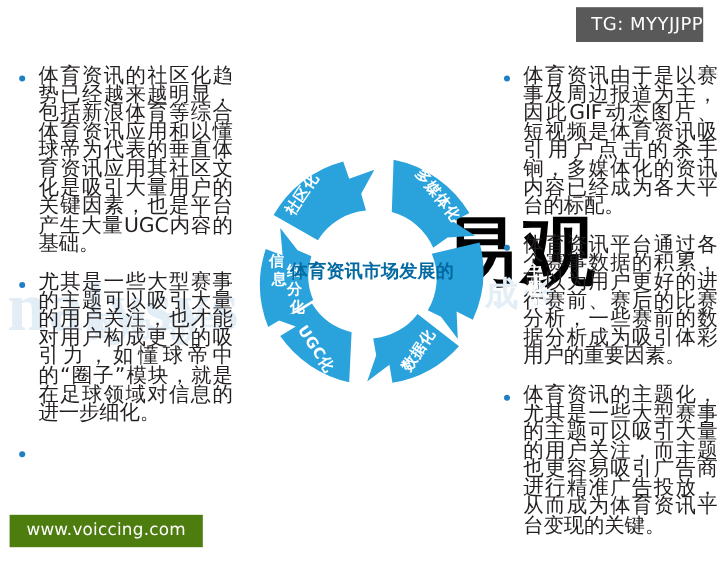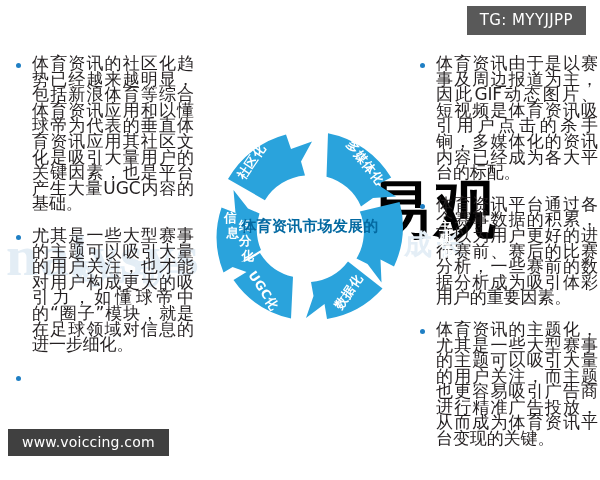--- a/index.html
+++ b/index.html
@@ -15,25 +15,25 @@
   .wm{position:absolute;color:#dfe9f2;font-weight:700;pointer-events:none;user-select:none;white-space:nowrap;}
   .wm-analysys{left:6px;top:222px;font-size:58px;letter-spacing:2px;color:#e3edf5;font-family:"Liberation Serif",serif;}
   .wm-yiguan{left:368px;top:168px;font-size:62px;color:#000000;letter-spacing:4px;}
   .wm-sub{left:72px;top:256px;font-size:24px;color:#e4eef6;letter-spacing:6px;}
   .wm-sub2{left:404px;top:226px;font-size:28px;color:#e4eef6;letter-spacing:5px;}
 
   
   .tag-tg{
     position:absolute;right:14px;top:6px;
     background:#595959;color:#ffffff;
-    font-size:15px;padding:5px 13px 6px 13px;letter-spacing:.4px;
+    font-size:15px;padding:5px 0 6px 13px;letter-spacing:.4px;
   }
   .tag-url{
     position:absolute;left:8px;bottom:24px;
-    background:#404040;color:#ffffff;
+    background:#4d7c0f;color:#ffffff;
     font-size:14px;padding:5px 14px 6px 14px;letter-spacing:.2px;
   }
 
   
   .col{position:absolute;width:182px;}
   .col-left{left:12px;top:56px;}
   .col-right{left:416px;top:56px;}
 
   .bullet{position:relative;padding-left:20px;margin-bottom:16px;}
   .bullet .dot{

